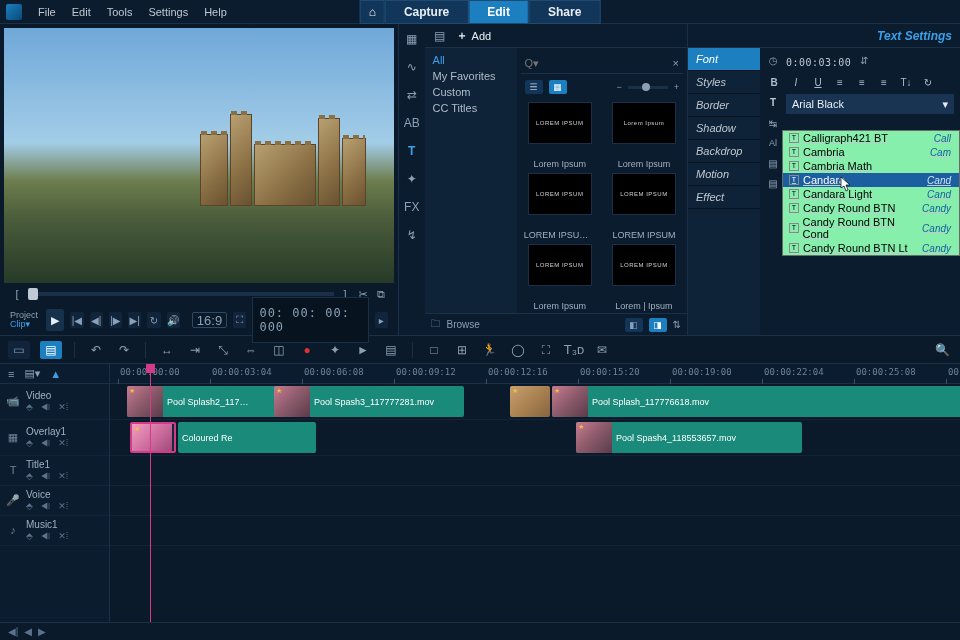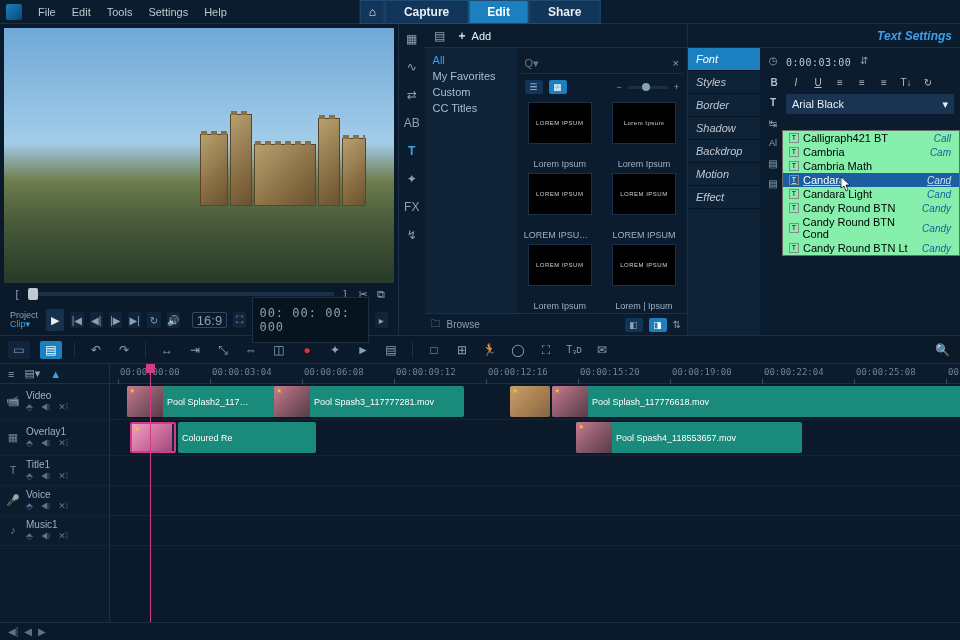--- a/index.html
+++ b/index.html
@@ -388,21 +388,21 @@
     <span class="tl-btn rec">●</span>
     <span class="tl-btn">✦</span>
     <span class="tl-btn">►</span>
     <span class="tl-btn">▤</span>
     <span class="sep"></span>
     <span class="tl-btn">□</span>
     <span class="tl-btn">⊞</span>
     <span class="tl-btn">🏃</span>
     <span class="tl-btn">◯</span>
     <span class="tl-btn">⛶</span>
-    <span class="tl-btn" style="font-size:10px;">T₃ᴅ</span>
+    <span class="tl-btn" style="font-size:13px;">T₃ᴅ</span>
     <span class="tl-btn">✉</span>
     <span style="flex:1"></span>
     <span class="tl-btn">🔍</span>
   </div>
   <div class="tl-body">
     <div class="track-head">
       <div class="th-row1">
         <span>≡</span>
         <span>▤▾</span>
         <span style="color:#3aa0e8">▲</span>

